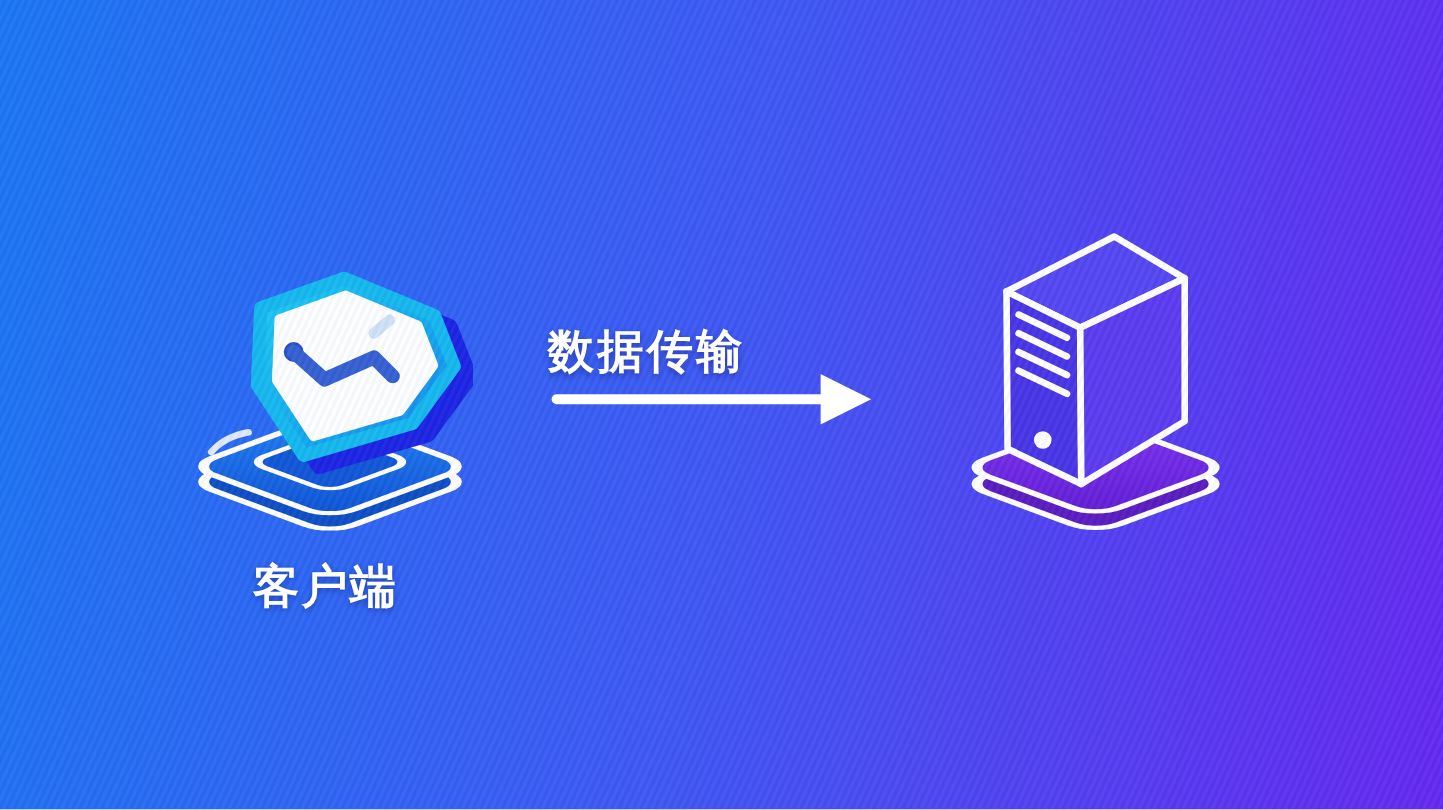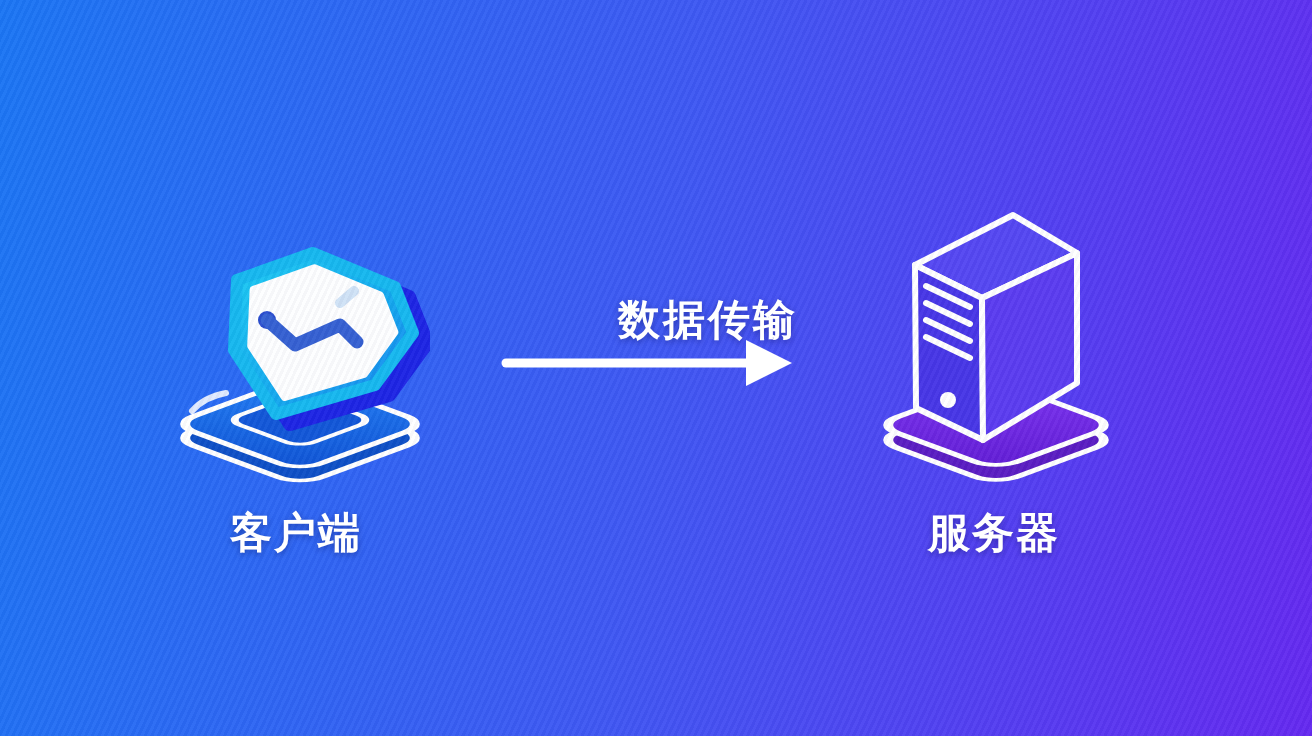--- a/index.html
+++ b/index.html
@@ -41,21 +41,21 @@
     z-index: 3;
   }
   .client-label { left: 166px; top: 505px; }
   .server-label { left: 864px; top: 505px; }
 
   .connection-label {
     position: absolute;
     left: 498px;
     top: 292px;
     width: 300px;
-    text-align: right;
+    text-align: left;
     color: #ffffff;
     font-size: 42px;
     font-weight: 900;
     letter-spacing: 3px;
     text-shadow: 0 2px 6px rgba(10,10,70,0.35);
     z-index: 3;
   }
   .connection-arrow {
     position: absolute;
     left: 498px;
@@ -140,15 +140,14 @@
         <path d="M 56 76 L 100 97"></path>
         <path d="M 56 93 L 100 114"></path>
         <path d="M 56 110 L 100 131"></path>
         <path d="M 56 127 L 100 148"></path>
       </g>
 
       <circle cx="78" cy="190" r="8" fill="#ffffff" stroke="none"></circle>
     </g>
   </svg>
 
-  <div class="node-label server-label">服务器</div>
 
 </div>
 
 </body></html>

